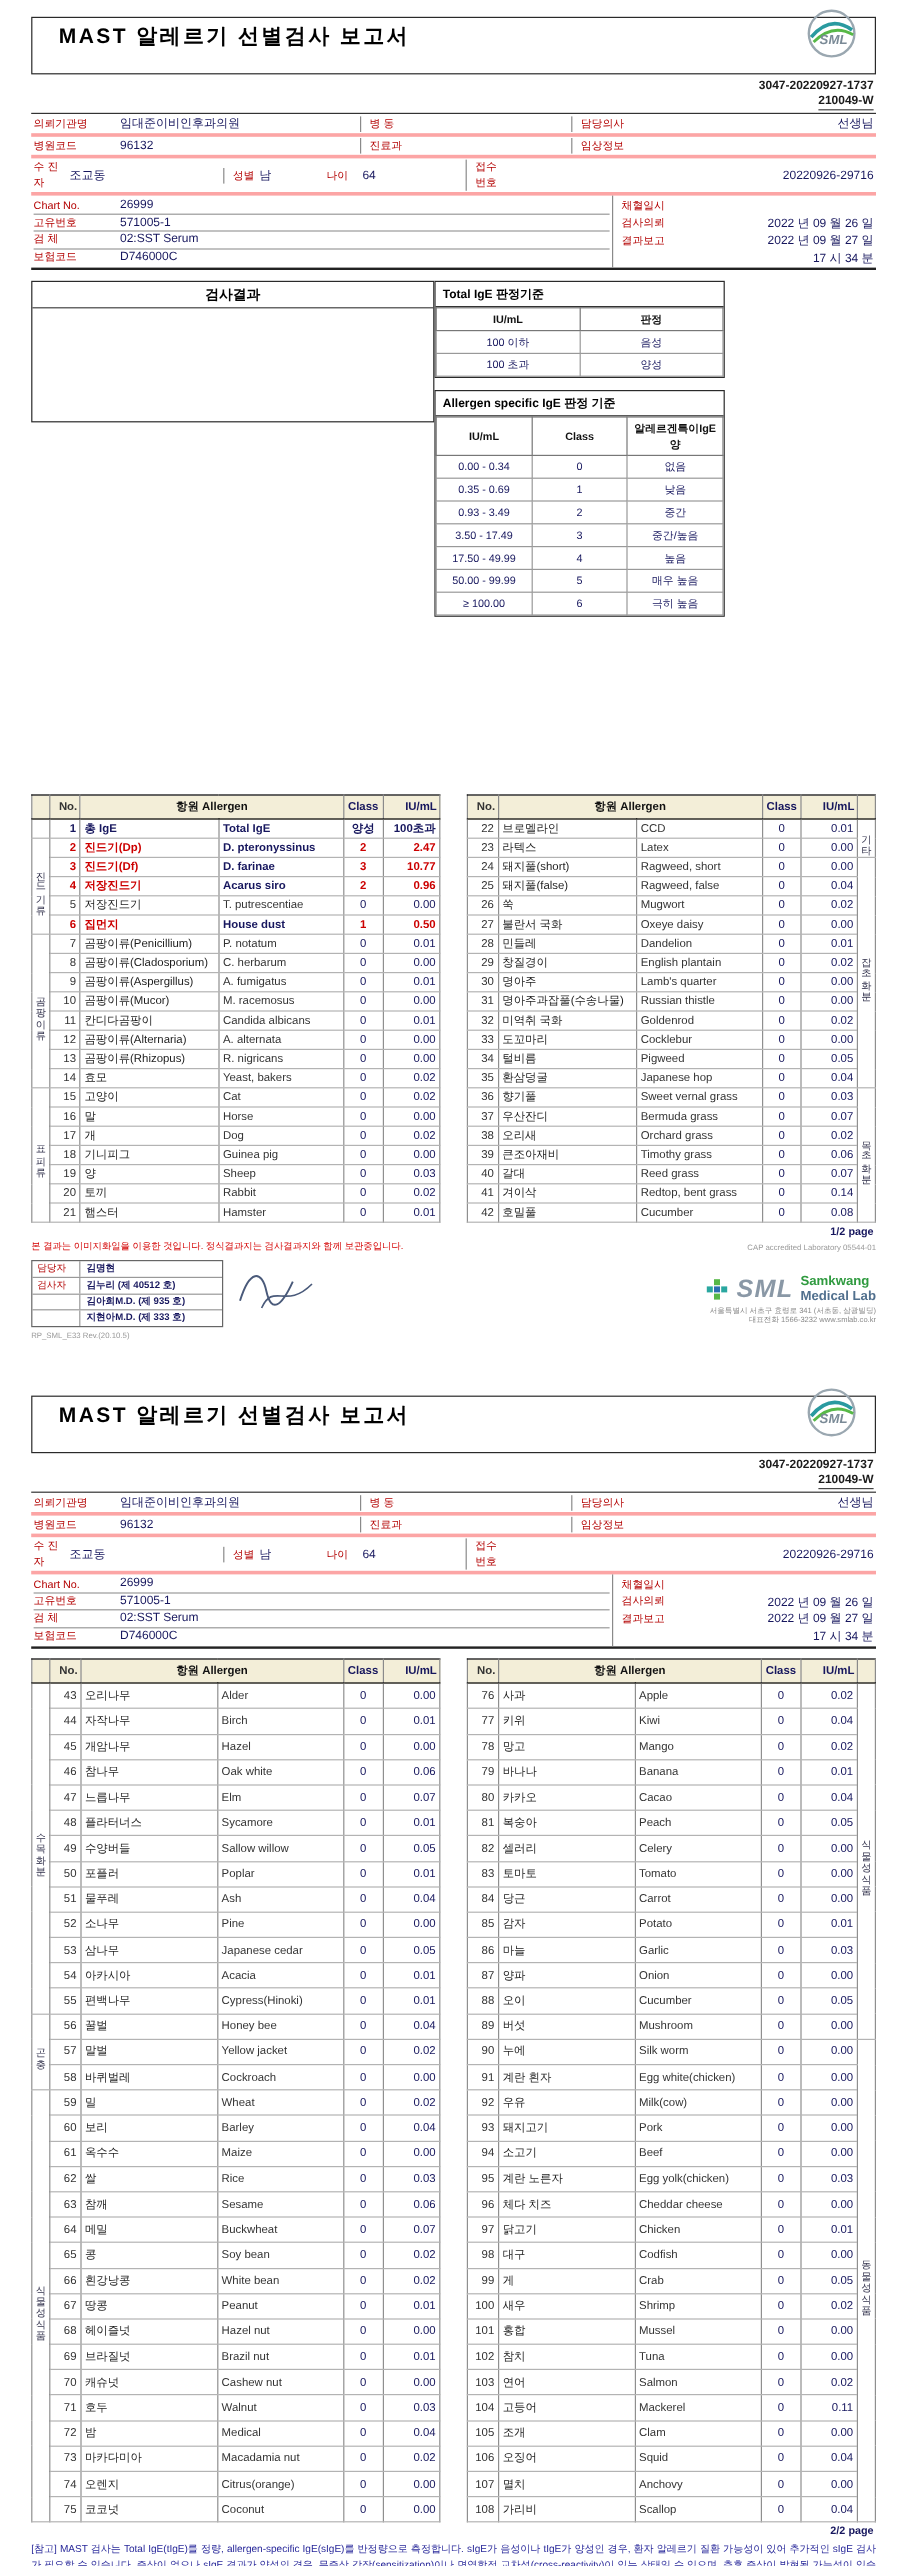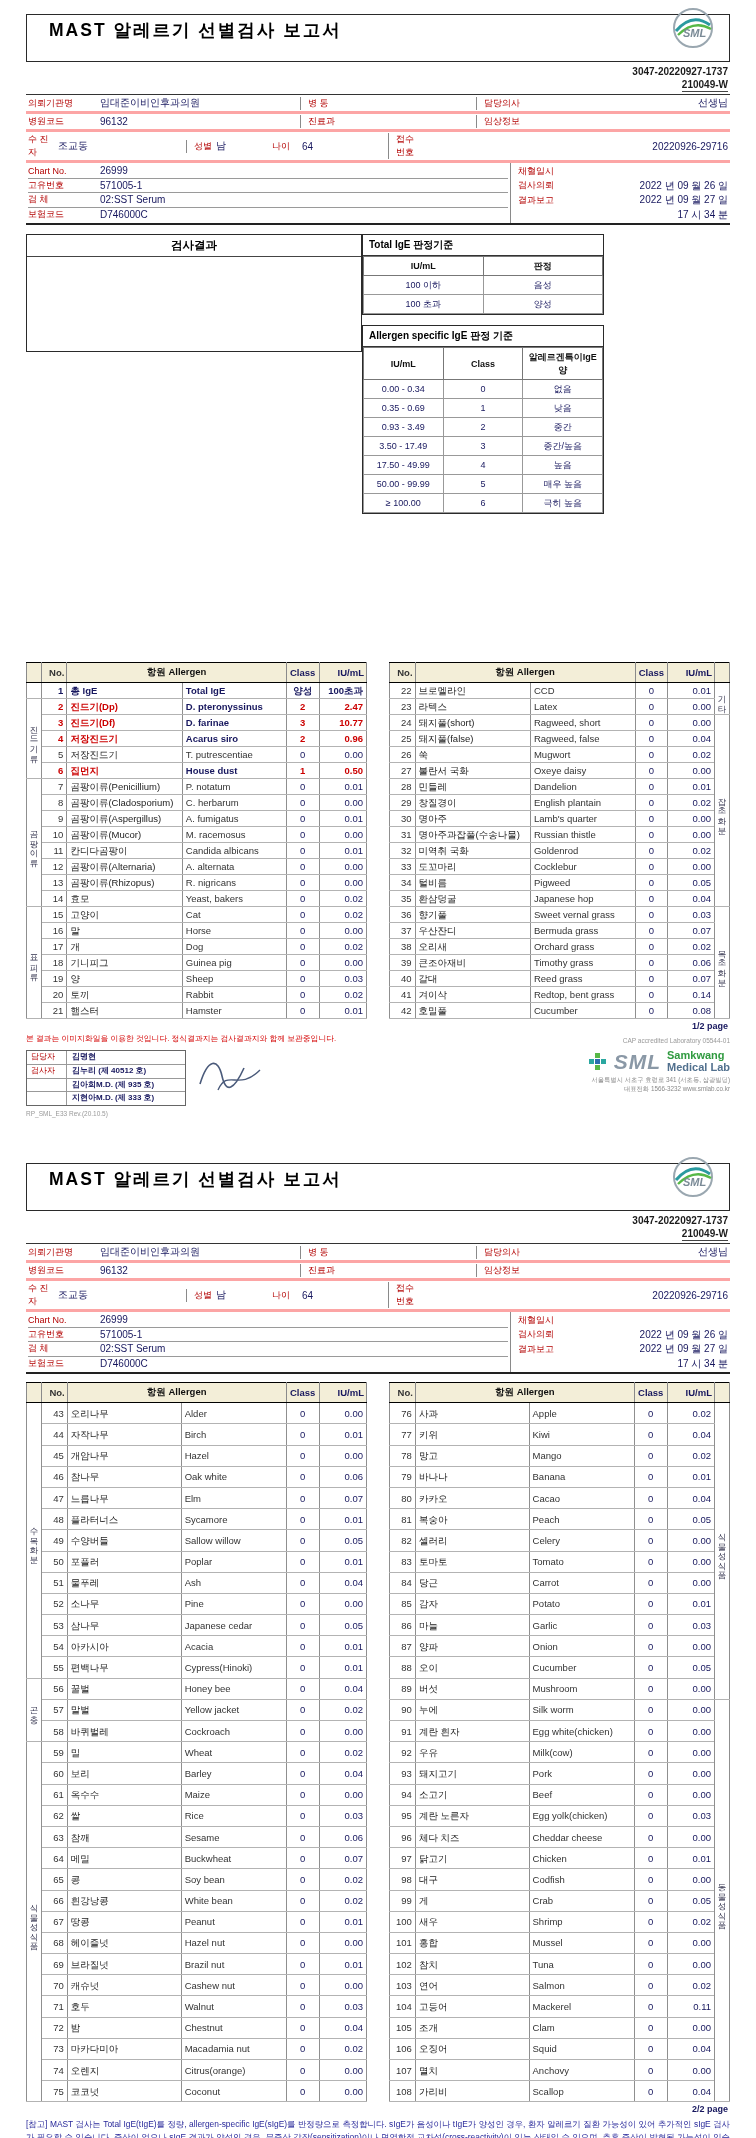--- a/index.html
+++ b/index.html
@@ -58,21 +58,21 @@
   .alg td.tot{color:#17175e;font-weight:bold;}
   .alg td.bb{color:#17175e;font-weight:bold;}
   .alg td.cgroup{writing-mode:vertical-rl;text-orientation:upright;text-align:center;vertical-align:middle;font-size:8.5px;color:#33334d;letter-spacing:1px;padding:2px 0;line-height:13px;background:#fff;white-space:normal;}
 
   
   .page-marker{text-align:right;font-size:9px;font-weight:bold;color:#17175e;margin:2px 2px 0 0;}
   .notes{display:flex;justify-content:space-between;align-items:flex-end;margin-top:2px;}
   .red-note{font-size:7.8px;color:#d40000;font-weight:normal;}
   .cap-note{font-size:6.5px;color:#999;}
   .blue-note{margin-top:4px;font-size:8.4px;color:#28289a;line-height:1.45;text-align:justify;}
-  .footer{display:flex;justify-content:space-between;align-items:flex-start;margin-top:6px;}
+  .footer{display:flex;justify-content:space-between;align-items:flex-end;margin-top:6px;}
   .foot-left{display:flex;align-items:flex-start;gap:8px;}
   .staff{border:1px solid #666;font-size:8px;line-height:1.1;}
   .staff .srow{display:flex;border-bottom:1px solid #999;}
   .staff .srow:last-child{border-bottom:none;}
   .staff .sl{width:40px;color:#b30000;padding:2px 4px;border-right:1px solid #999;}
   .staff .sv{min-width:118px;color:#17175e;font-weight:bold;padding:2px 5px;}
   .sig{margin-top:2px;}
   .foot-right{text-align:right;}
   .lab-logo{display:flex;align-items:center;justify-content:flex-end;gap:6px;}
   .sml-big{font-size:21px;font-weight:bold;font-style:italic;color:#8a98a6;letter-spacing:1px;}
@@ -956,21 +956,21 @@
           <tr>
             <td class="cno">71</td>
             <td class="ckr">호두</td>
             <td class="cen">Walnut</td>
             <td class="ccls">0</td>
             <td class="cval">0.03</td>
           </tr>
           <tr>
             <td class="cno">72</td>
             <td class="ckr">밤</td>
-            <td class="cen">Chestnut</td>
+            <td class="cen">Medical</td>
             <td class="ccls">0</td>
             <td class="cval">0.04</td>
           </tr>
           <tr>
             <td class="cno">73</td>
             <td class="ckr">마카다미아</td>
             <td class="cen">Macadamia nut</td>
             <td class="ccls">0</td>
             <td class="cval">0.02</td>
           </tr>

